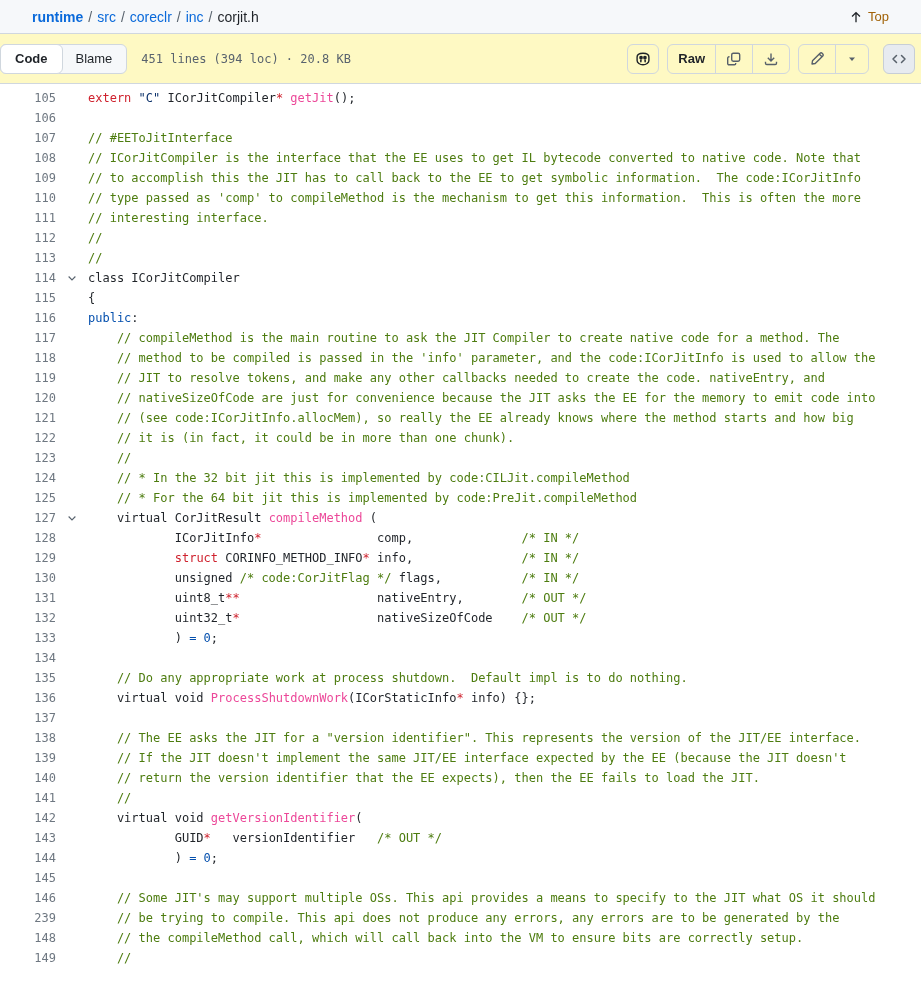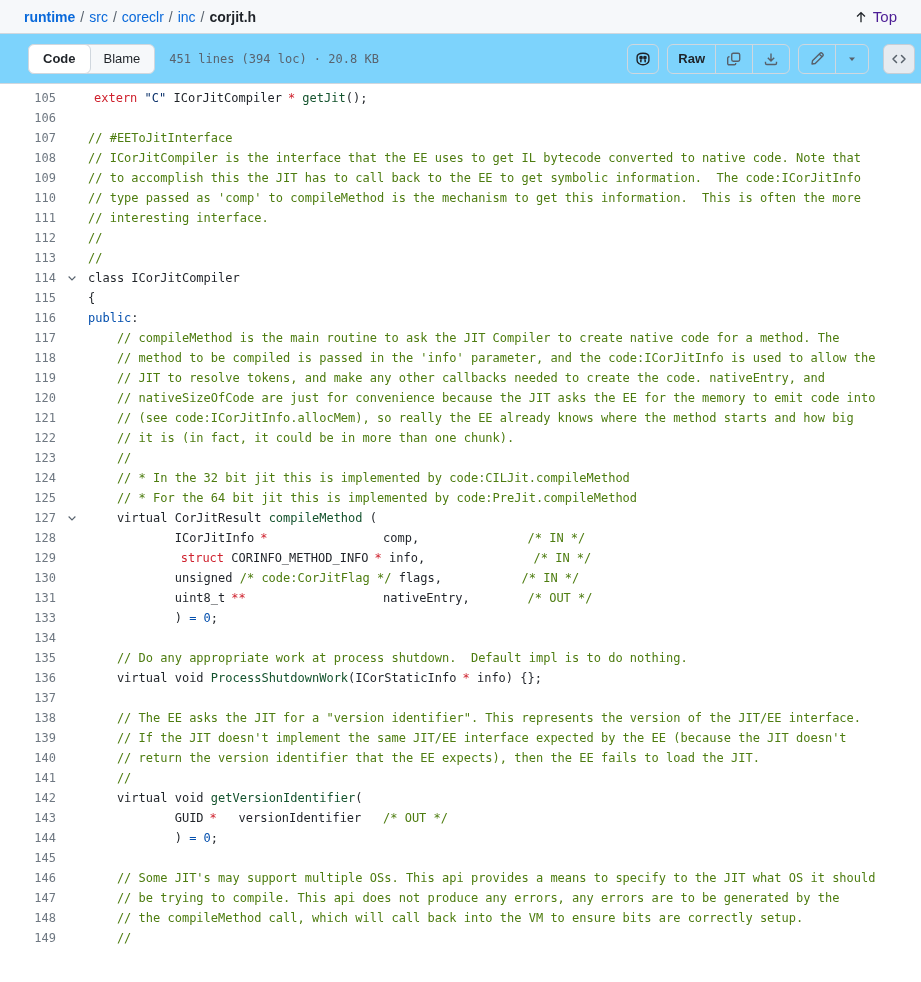--- a/index.html
+++ b/index.html
@@ -2,33 +2,33 @@
 <html><head>
 <meta charset="utf-8">
 <style>
   * { margin:0; padding:0; box-sizing:border-box; }
   html,body { width:921px; height:982px; overflow:hidden; background:#ffffff;
               font-family:"Liberation Sans", sans-serif; color:#1f2328; }
 
   
   .breadcrumb-row { height:34px; background:#f6f8fa; border-bottom:1px solid #d0d7de;
                     display:flex; align-items:center; justify-content:space-between;
-                    padding:0 24px; }
+                    padding:0 32px; }
   .breadcrumb { font-size:14px; display:flex; align-items:center; }
   .crumb-link { color:#0969da; text-decoration:none; cursor:pointer; }
   .crumb-repo { font-weight:700; }
   .crumb-sep { color:#59636e; padding:0 5px; }
-  .crumb-file { font-weight:700; color:#1f2328; }
-  .top-link { display:flex; align-items:center; gap:5px; font-size:15px; color:#4c1d95;
+  .crumb-file { font-weight:400; color:#1f2328; }
+  .top-link { display:flex; align-items:center; gap:5px; font-size:13px; color:#a16207;
               text-decoration:none; cursor:pointer; }
 
   
-  .toolbar-row { height:50px; background:#7dd3fc; border-bottom:1px solid #d0d7de;
+  .toolbar-row { height:50px; background:#fef9c3; border-bottom:1px solid #d0d7de;
                  display:flex; align-items:center; justify-content:space-between;
-                 padding:0 6px 0 28px; }
+                 padding:0 6px 0 0; }
   .toolbar-left { display:flex; align-items:center; }
   .seg { display:flex; align-items:stretch; height:30px; border:1px solid #d0d7de;
          border-radius:6px; background:#f6f8fa; }
   .seg-btn { display:flex; align-items:center; padding:0 14px; font-size:13px;
              color:#1f2328; background:transparent; border:none; cursor:pointer; }
   .seg-btn.selected { background:#ffffff; border:1px solid #d0d7de; border-radius:6px;
                       margin:-1px; font-weight:700; }
   .file-info { margin-left:14px; font-family:"DejaVu Sans Mono", monospace;
                font-size:12px; color:#59636e; }
 
@@ -49,23 +49,23 @@
 
   
   .code-area { background:#ffffff; padding-top:4px;
                font-family:"DejaVu Sans Mono", monospace; font-size:12px; }
   .code-row { display:flex; height:20px; line-height:20px; }
   .ln { width:56px; flex:none; text-align:right; color:#6e7781; cursor:pointer;
         user-select:none; font-size:12px; }
   .fold { width:32px; flex:none; display:flex; align-items:center; justify-content:center; }
   .code-content { white-space:pre; color:#1f2328; }
   .tok-p { color:#1f2328;text-align:center; }
-  .tok-k { color:#cf222e;margin-left:6px; }
+  .tok-k { color:#cf222e; }
   .tok-s { color:#0a3069; }
-  .tok-f { color:#14532d; }
+  .tok-f { color:#ec4899; }
   .tok-c { color:#4d7c0f; }
   .tok-b { color:#0550ae; }
 </style>
 </head>
 <body>
 
 <div class="breadcrumb-row">
   <div class="breadcrumb">
     <a class="crumb-link crumb-repo">runtime</a>
     <span class="crumb-sep">/</span>
@@ -287,20 +287,25 @@
         <div class="ln">130</div>
         <div class="fold"></div>
         <div class="code-content"><span class="tok-p">            unsigned </span><span class="tok-c">/* code:CorJitFlag */</span><span class="tok-p"> flags,           </span><span class="tok-c">/* IN */</span></div>
       </div>
       <div class="code-row">
         <div class="ln">131</div>
         <div class="fold"></div>
         <div class="code-content"><span class="tok-p">            uint8_t</span><span class="tok-k">**</span><span class="tok-p">                   nativeEntry,        </span><span class="tok-c">/* OUT */</span></div>
       </div>
       <div class="code-row">
+        <div class="ln">132</div>
+        <div class="fold"></div>
+        <div class="code-content"><span class="tok-p">            uint32_t</span><span class="tok-k">*</span><span class="tok-p">                   nativeSizeOfCode    </span><span class="tok-c">/* OUT */</span></div>
+      </div>
+      <div class="code-row">
         <div class="ln">133</div>
         <div class="fold"></div>
         <div class="code-content"><span class="tok-p">            ) </span><span class="tok-b">= 0</span><span class="tok-p">;</span></div>
       </div>
       <div class="code-row">
         <div class="ln">134</div>
         <div class="fold"></div>
         <div class="code-content"></div>
       </div>
       <div class="code-row">
@@ -357,21 +362,21 @@
         <div class="ln">145</div>
         <div class="fold"></div>
         <div class="code-content"></div>
       </div>
       <div class="code-row">
         <div class="ln">146</div>
         <div class="fold"></div>
         <div class="code-content"><span class="tok-c">    // Some JIT's may support multiple OSs. This api provides a means to specify to the JIT what OS it should</span></div>
       </div>
       <div class="code-row">
-        <div class="ln">147</div>
+        <div class="ln">239</div>
         <div class="fold"></div>
         <div class="code-content"><span class="tok-c">    // be trying to compile. This api does not produce any errors, any errors are to be generated by the</span></div>
       </div>
       <div class="code-row">
         <div class="ln">148</div>
         <div class="fold"></div>
         <div class="code-content"><span class="tok-c">    // the compileMethod call, which will call back into the VM to ensure bits are correctly setup.</span></div>
       </div>
       <div class="code-row">
         <div class="ln">149</div>

